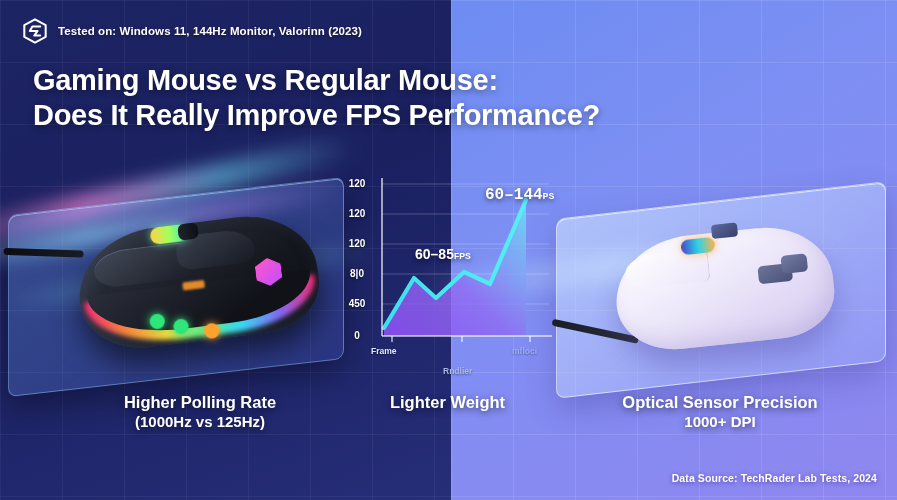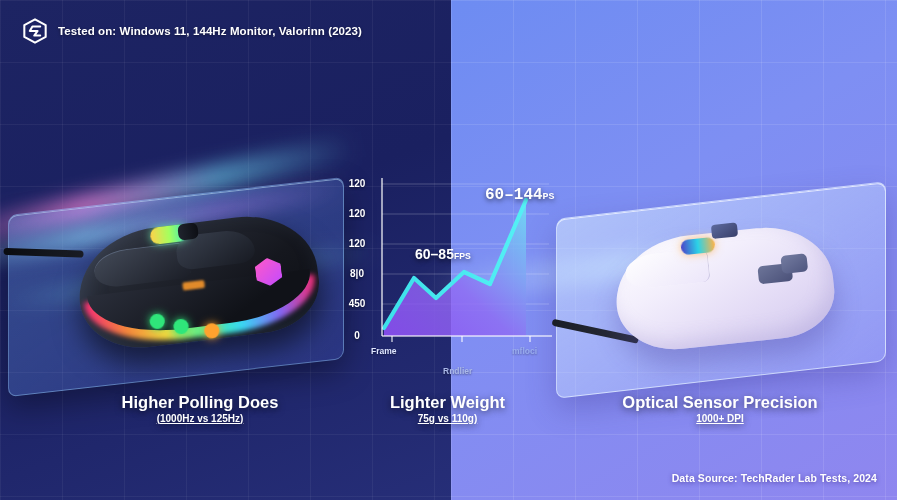--- a/index.html
+++ b/index.html
@@ -200,21 +200,21 @@
     text-shadow:0 2px 5px rgba(0,0,0,.55); white-space:nowrap;
   }
   .chart-ann .unit { font-size:.62em; }
 
   
   .caption {
     position:absolute; text-align:center; color:#ffffff; font-weight:bold;
     text-shadow:0 2px 7px rgba(0,0,0,.55); line-height:1.26; z-index:20;
   }
   .caption .ttl { font-size:16.5px; display:block; }
-  .caption .sub { font-size:10px; display:block;text-decoration:underline; }
+  .caption .sub { font-size:15px; display:block; }
 
   .cap-1 { left:55px;  top:392px; width:290px; }
   .cap-2 { left:340px; top:392px; width:215px; }
   .cap-3 { left:555px; top:392px; width:330px; }
 
   .footer-note {
     position:absolute; right:20px; bottom:16px; color:#ffffff;
     font-size:10.5px; font-weight:bold; letter-spacing:.1px;
     text-shadow:0 1px 4px rgba(60,40,140,.7); z-index:25;
   }
@@ -265,20 +265,22 @@
 
   <div class="header">
     <div class="brand-row">
       <svg class="logo-mark" viewBox="0 0 28 28">
         <path d="M14 1.5 L25.5 7.6 L25.5 20.4 L14 26.5 L2.5 20.4 L2.5 7.6 Z" fill="none" stroke="#ffffff" stroke-width="2.2" stroke-linejoin="round"></path>
         <path d="M19.6 9.2 L11.2 9.2 L8.4 13.9 L16.8 13.9 L13.2 18.9 L19.6 18.9" fill="none" stroke="#ffffff" stroke-width="2.2" stroke-linejoin="round" stroke-linecap="round"></path>
       </svg>
       <span class="tested-on">Tested on: Windows 11, 144Hz Monitor, Valorinn (2023)</span>
     </div>
     <h1 class="headline">
+      <span class="l1">Gaming Mouse vs Regular Mouse:</span>
+      <span class="l2">Does It Really Improve FPS Performance?</span>
     </h1>
   </div>
 
   <div class="chart-wrap">
     <svg class="chart-svg" width="215" height="190" viewBox="0 0 215 190">
       <defs>
         <linearGradient id="areaFill" x1="0" y1="1" x2="1" y2="0">
           <stop offset="0%" stop-color="#8b4ef2" stop-opacity="0.92"></stop>
           <stop offset="45%" stop-color="#8f6bf3" stop-opacity="0.80"></stop>
           <stop offset="100%" stop-color="#6ce6f4" stop-opacity="0.85"></stop>
@@ -319,26 +321,25 @@
 
     <div class="chart-xtick" style="left:27px;  top:176px;">Frame</div>
     <div class="chart-xtick" style="left:99px;  top:176px; color:#aab8e8;margin-top:20px;">Rndlier</div>
     <div class="chart-xtick" style="left:168px; top:176px; color:#9fb4ee; opacity:.8;">mfloci</div>
 
     <div class="chart-ann" style="left:71px; top:76px; font-size:14px;"><span>60–85</span><span class="unit">FPS</span></div>
     <div class="chart-ann" style="left:141px; top:16px; font-size:16px;font-family:Liberation Mono, monospace;"><span>60–144</span><span class="unit">PS</span></div>
   </div>
 
   <div class="caption cap-1">
-    <span class="ttl">Higher Polling Does</span>
+    <span class="ttl">Higher Polling Rate</span>
     <span class="sub">(1000Hz vs 125Hz)</span>
   </div>
   <div class="caption cap-2">
     <span class="ttl">Lighter Weight</span>
-    <span class="sub">75g vs 110g)</span>
   </div>
   <div class="caption cap-3">
     <span class="ttl">Optical Sensor Precision</span>
     <span class="sub">1000+ DPI</span>
   </div>
 
   <div class="footer-note">Data Source:  TechRader Lab Tests, 2024</div>
 
 </div>
 

